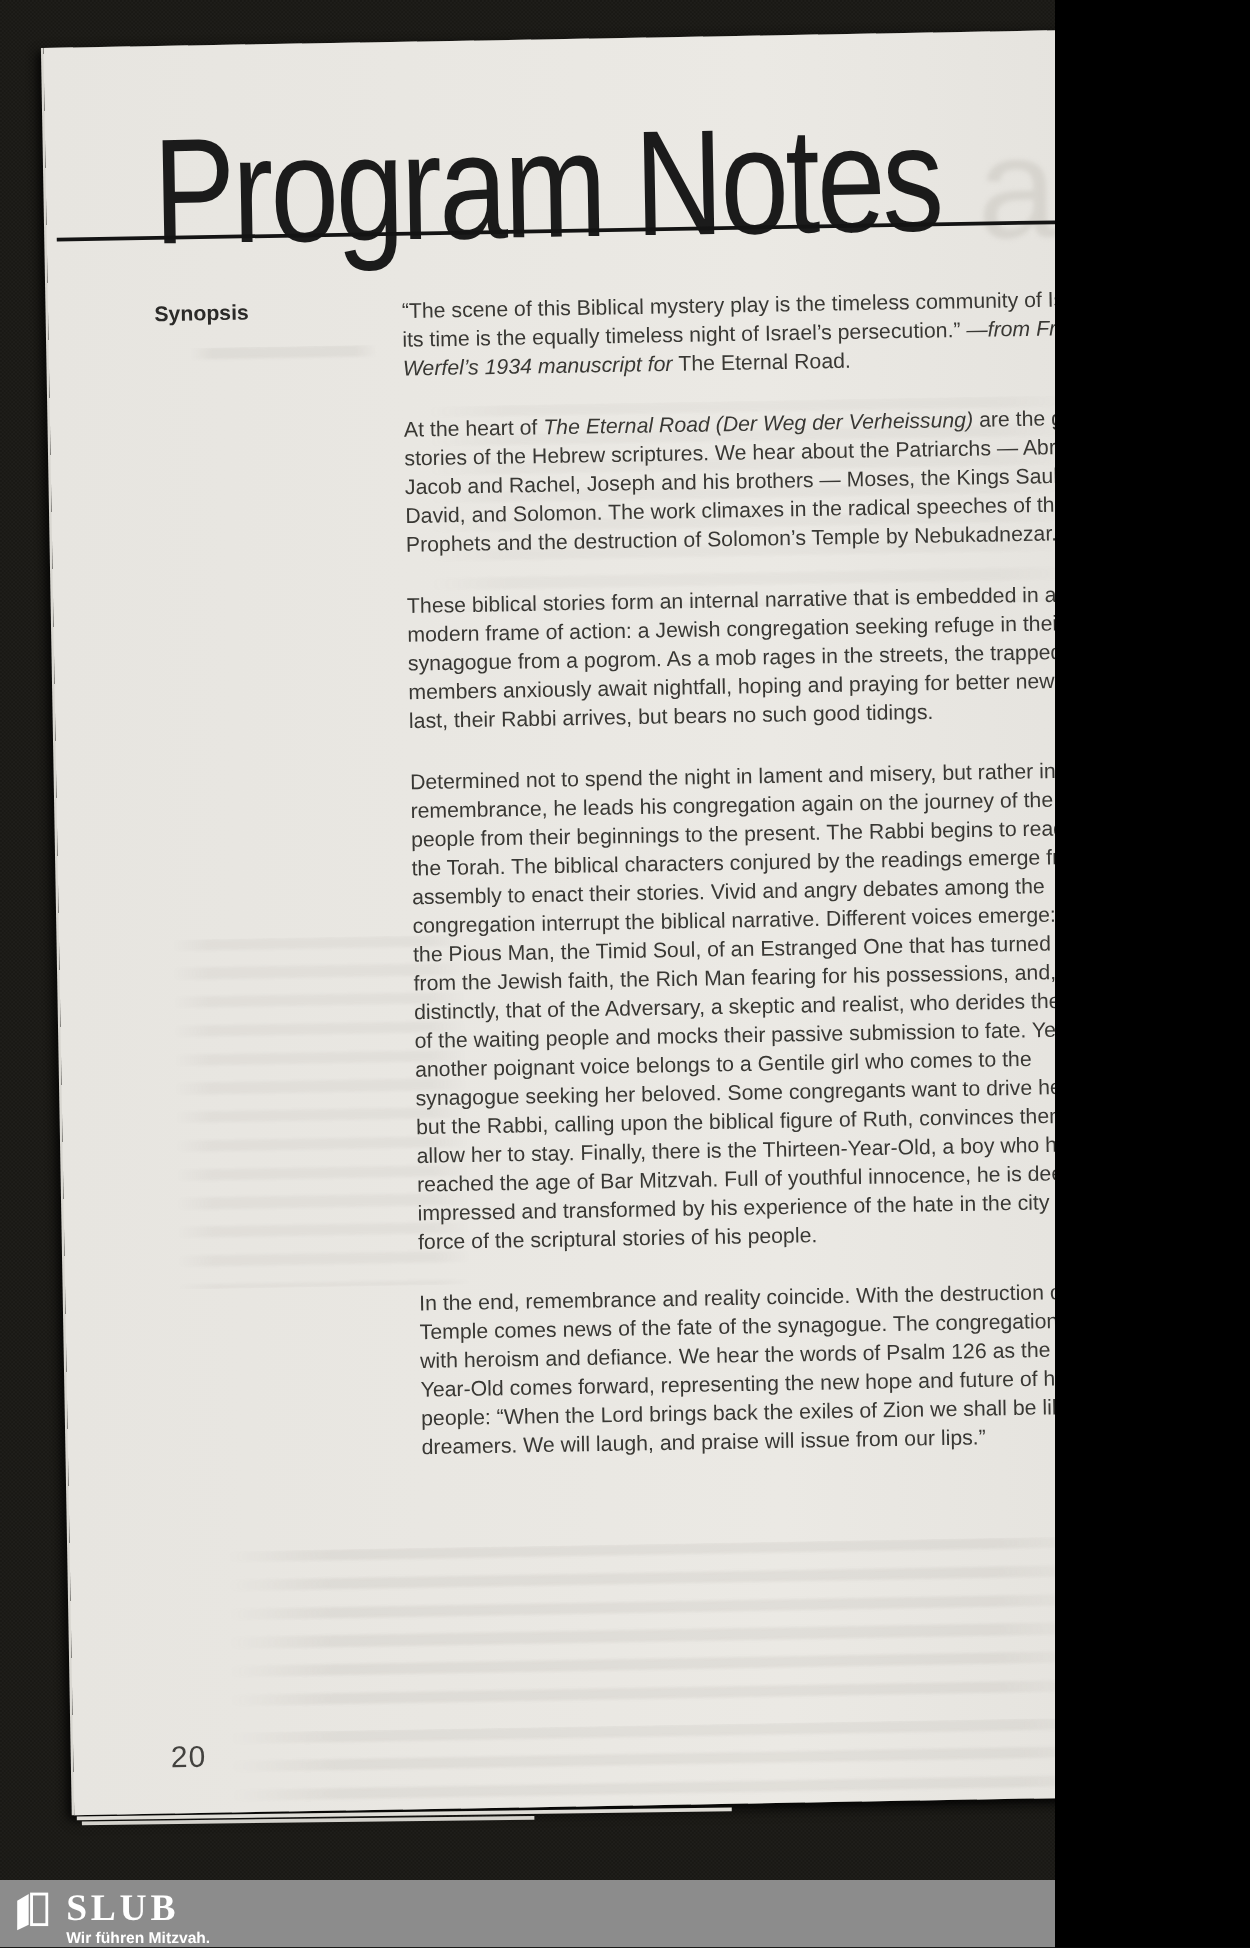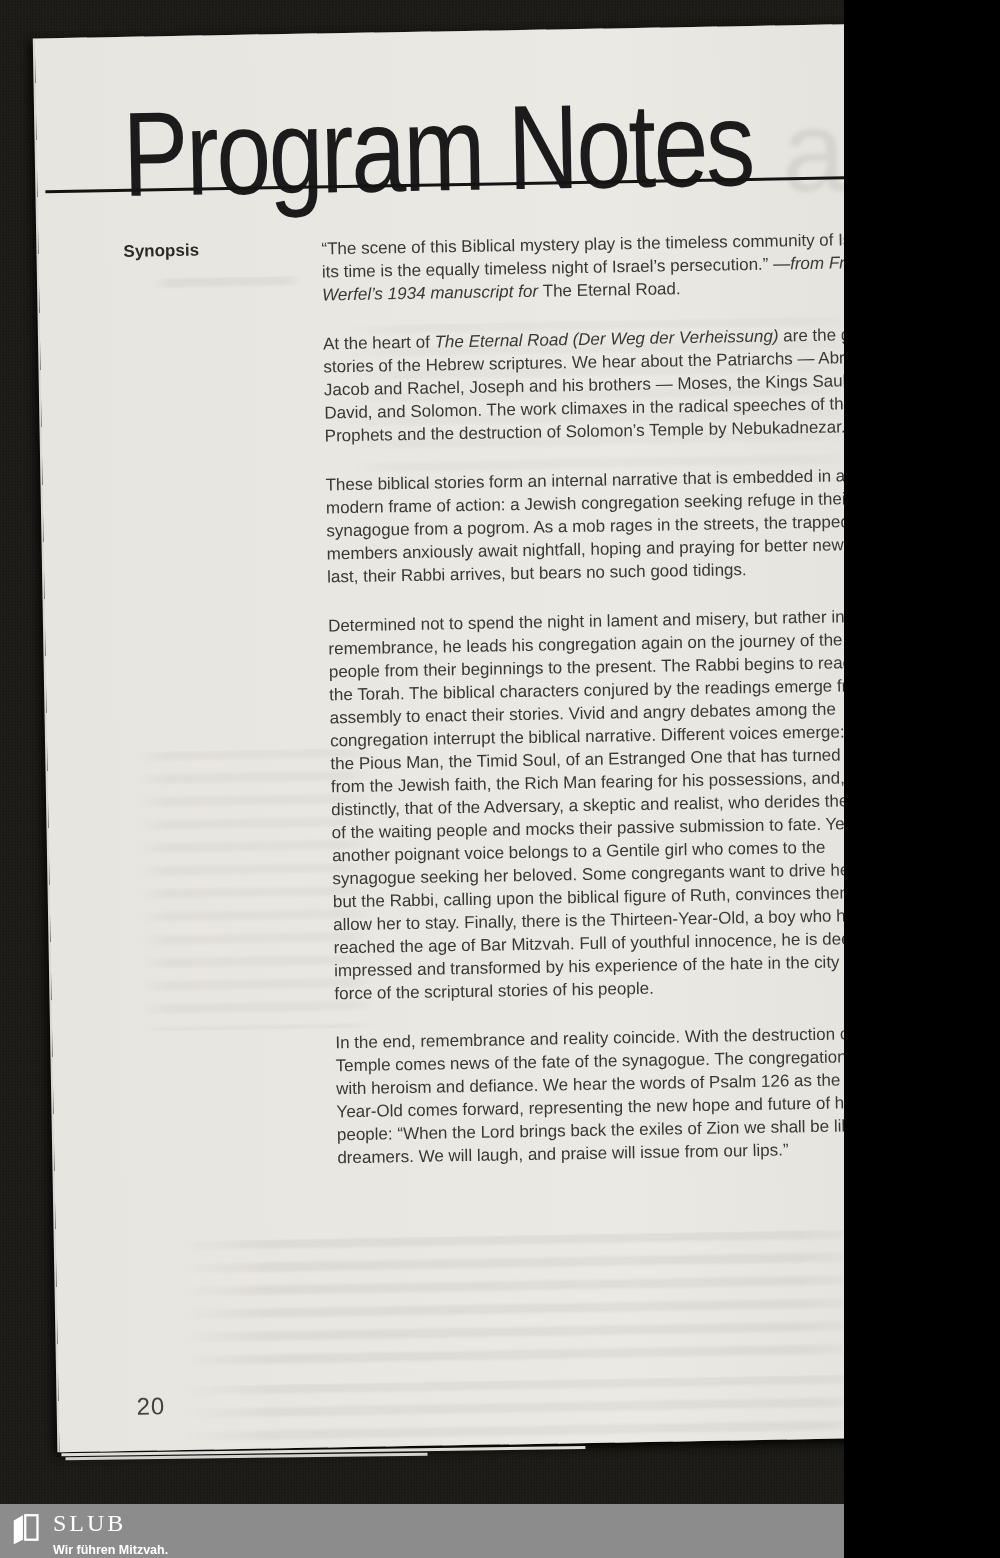--- a/index.html
+++ b/index.html
@@ -64,21 +64,21 @@
   .staple{position:absolute;z-index:5;border-radius:2px;
     background:radial-gradient(circle at 35% 35%,#d8d6d1,#8a8883 55%,#5c5a55);box-shadow:0 1px 2px rgba(0,0,0,.25);}
   .st1{left:888px;top:257px;width:8px;height:13px;transform:rotate(8deg);}
   .st2{left:887px;top:343px;width:6px;height:10px;}
   .st3{left:885px;top:1130px;width:10px;height:17px;transform:rotate(-6deg);}
   .st4{left:887px;top:1222px;width:8px;height:15px;}
   
   .footer{position:absolute;left:0;bottom:0;width:1000px;height:54px;background:#8c8c8c;z-index:10;}
   .book-icon{position:absolute;left:13px;top:9px;width:26px;height:32px;}
   .slub-word{position:absolute;left:53px;top:6px;font-family:"Liberation Serif","DejaVu Serif",serif;
-    font-size:24px;font-weight:normal;color:#fff;letter-spacing:3px;}
+    font-size:30px;font-weight:bold;color:#fff;letter-spacing:3px;}
   .slub-tag{position:absolute;left:53px;top:39px;font-size:12.5px;font-weight:bold;color:#fff;}
   .menorah{position:absolute;left:893px;top:2px;width:32px;height:48px;}
   .choir{position:absolute;right:5px;top:12px;text-align:center;color:#e4e4e4;
     font-variant-caps:small-caps;font-size:12px;line-height:15px;letter-spacing:.4px;}
 </style>
 </head>
 <body>
 
 <div class="stage">
 

